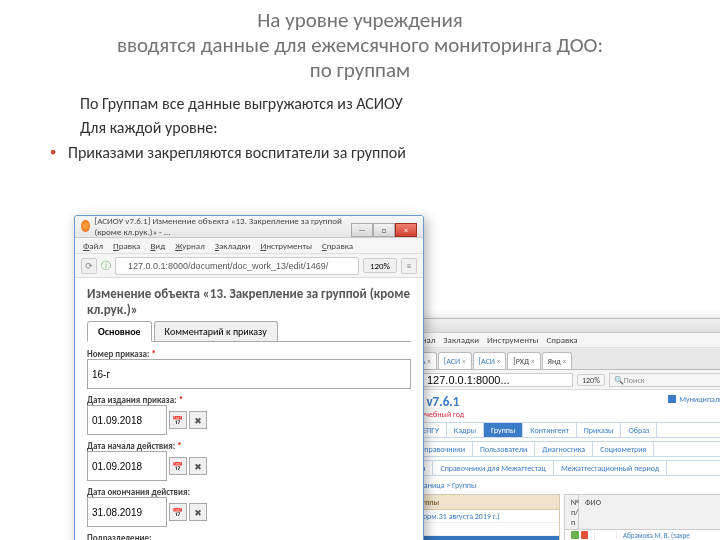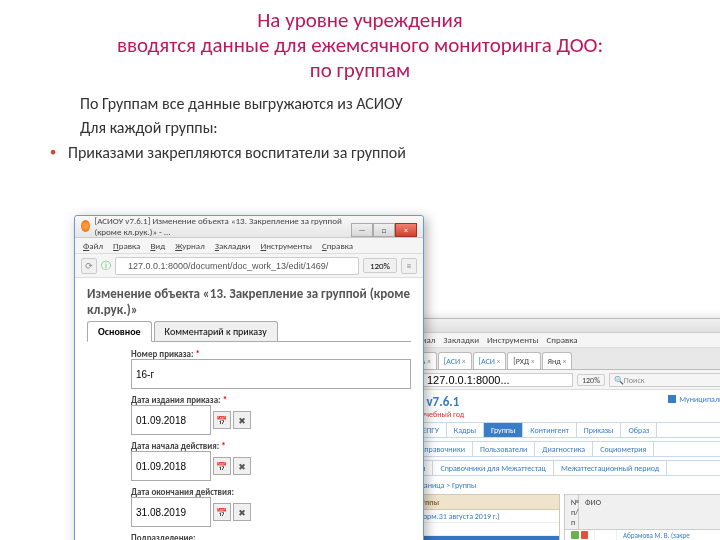--- a/index.html
+++ b/index.html
@@ -1,18 +1,18 @@
 <!DOCTYPE html>
 <html><head>
 <meta charset="utf-8">
 <style>
   * { box-sizing: border-box; margin: 0; padding: 0; }
   body { width: 720px; height: 540px; font-family: Calibri, Arial, sans-serif; background: #fff; position: relative; overflow: hidden; }
   .slide { width: 100%; height: 100%; padding: 8px 20px; }
-  .title { text-align: center; color: #be185d; font-size: 21px; line-height: 1.2; margin-bottom: 10px; }
+  .title { text-align: center; color: #737373; font-size: 21px; line-height: 1.2; margin-bottom: 10px; }
   .body-text { font-size: 16px; color: #333; margin-left: 60px; margin-bottom: 4px; line-height: 1.3; }
   .bullet { font-size: 16px; color: #333; margin-left: 48px; margin-bottom: 12px; position: relative; }
   .bullet::before { content: "●"; color: #c94c2f; position: absolute; left: -18px; top: 2px; font-size: 10px; }
 
   
   .win2 { position: absolute; left: 376px; top: 318px; width: 400px; height: 240px; background: #fff; border: 1px solid #bbb; box-shadow: 2px 2px 10px rgba(0,0,0,0.25); font-size: 9px; }
   .win2-titlebar { height: 14px; background: linear-gradient(#f0f0f0,#e0e0e0); border-bottom: 1px solid #ccc; }
   .win2-menu { height: 15px; background: #f5f5f5; border-bottom: 1px solid #ddd; padding: 1px 6px; color: #444; display: flex; gap: 8px; }
   .win2-tabs { height: 22px; background: #e8e8e8; border-bottom: 1px solid #bbb; display: flex; gap: 0; padding-left: 4px; padding-top: 4px; }
   .win2-tab { background: #fff; border: 1px solid #bbb; border-bottom: none; border-radius: 3px 3px 0 0; padding: 1px 5px; font-size: 8px; color: #444; margin-right: 1px; display: flex; align-items: center; gap: 2px; }
@@ -61,38 +61,38 @@
   .w1-menu span::first-letter { text-decoration: underline; }
   .w1-addr { height: 24px; background: #f5f5f5; border-bottom: 1px solid #ddd; display: flex; align-items: center; gap: 4px; padding: 0 6px; }
   .addr-btn { width: 16px; height: 16px; border: 1px solid #ccc; border-radius: 2px; background: #f0f0f0; display: flex; align-items: center; justify-content: center; font-size: 9px; color: #888; }
   .w1-addr input { flex: 1; height: 18px; border: 1px solid #ccc; border-radius: 2px; font-size: 9px; padding: 0 12px; color: #555; }
   .zoom1 { font-size: 9px; background: #f0f0f0; border: 1px solid #ccc; border-radius: 2px; padding: 1px 6px; }
   .w1-body { padding: 8px 12px; }
   .form-title { color: #555; font-size: 13px; font-weight: 700; line-height: 1.2; margin-bottom: 4px; }
   .form-tabs { display: flex; border-bottom: 1px solid #aaa; margin-bottom: 6px; }
   .form-tab { padding: 3px 10px; font-size: 10px; border: 1px solid #aaa; border-bottom: none; background: #f0f0f0; border-radius: 3px 3px 0 0; margin-right: 2px; }
   .form-tab.active { background: #fff; border-bottom: 1px solid #fff; margin-bottom: -1px; font-weight: 600; }
-  .fld { margin-bottom: 5px; margin-left: 44px; }
+  .fld { margin-bottom: 5px; }
   .fld label { display: block; font-size: 9px; color: #444; font-weight: 700; }
   .fld label .req { color: #d00; }
   .fld .val { display: flex; gap: 2px; align-items: center; }
   .fld input, .fld select { height: 30px; font-size: 10px; border: 1px solid #aaa; padding: 0 4px; background: #fff; }
   .date-in { width: 80px; }
   .cal-btn { width: 18px; height: 18px; border: 1px solid #aaa; background: #f0f0f0; display: inline-flex; align-items: center; justify-content: center; font-size: 9px; color: #555; }
   .sel-full { width: 100%; }
 </style>
 </head>
 <body>
 
 <div class="slide">
   <div class="title" style="white-space:pre-line">На уровне учреждения
 вводятся данные для ежемсячного мониторинга ДОО:
 по группам</div>
   <div class="body-text">По Группам все данные выгружаются из АСИОУ</div>
-  <div class="body-text">Для каждой группы:</div>
+  <div class="body-text">Для каждой уровне:</div>
   <div class="bullet">Приказами закрепляются воспитатели за группой</div>
 </div>
 
 <div class="win2">
   <div class="win2-titlebar"></div>
   <div class="win2-menu">
     <span>Вид</span>
     <span>Журнал</span>
     <span>Закладки</span>
     <span>Инструменты</span>

